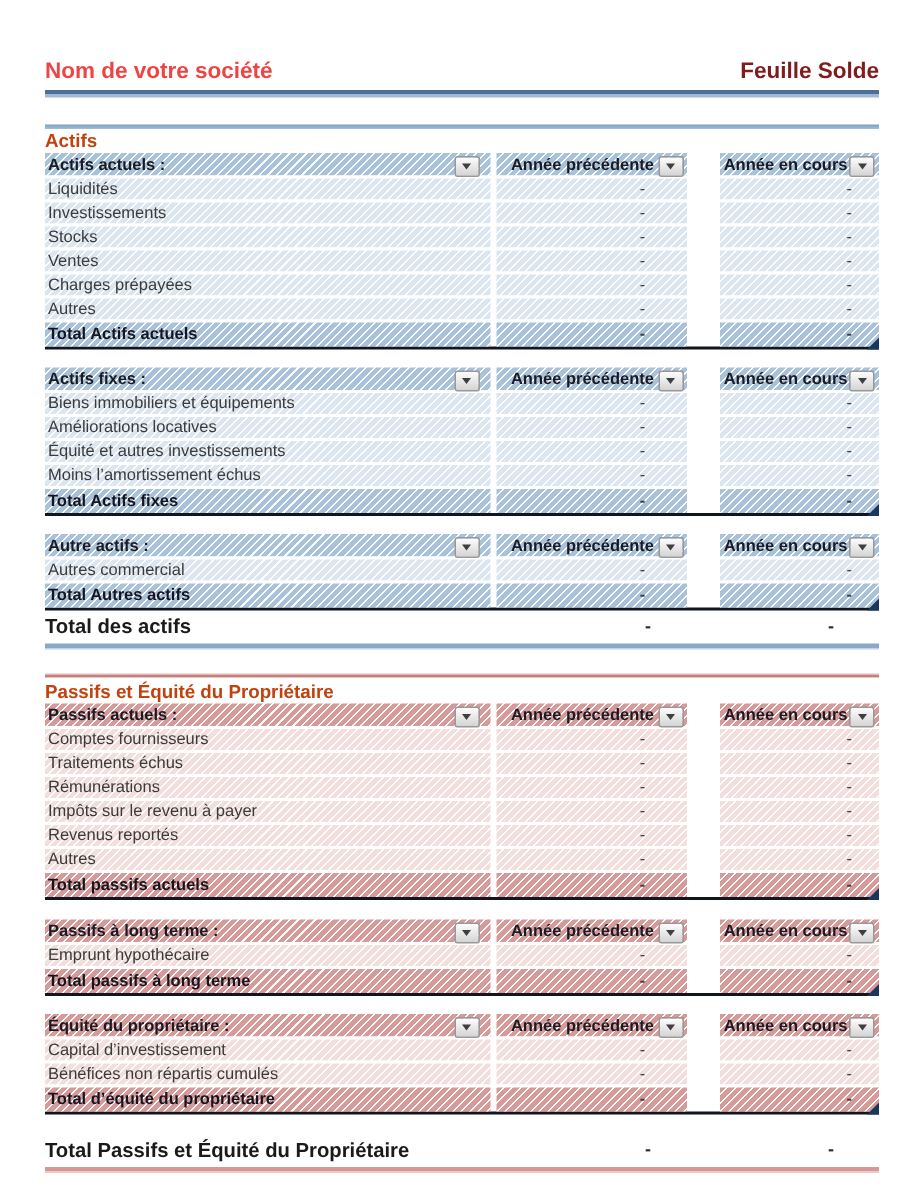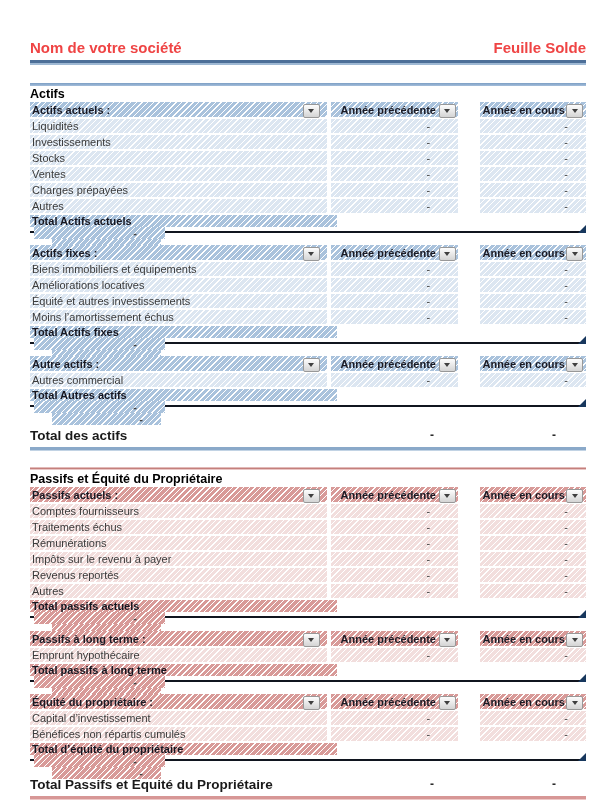--- a/index.html
+++ b/index.html
@@ -6,27 +6,27 @@
   body{
     width:616px;height:800px;overflow:hidden;background:#ffffff;
     font-family:"Liberation Sans","DejaVu Sans",sans-serif;
     -webkit-font-smoothing:antialiased;
   }
   .page{padding:0 30px;width:556px;}
 
   
   .page-header{padding-top:38px;height:18px;display:flex;justify-content:space-between;align-items:flex-end;}
   .company{font-size:15px;font-weight:bold;color:#ef4444;}
-  .sheet-title{font-size:15px;font-weight:bold;color:#ef4444;}
+  .sheet-title{font-size:15px;font-weight:bold;color:#7f1d1d;}
   .title-rule{margin-top:4px;height:5px;background:linear-gradient(#4d6f98 0 55%,#9fb9d4 55% 100%);}
 
   
   .rule-blue{margin-top:18px;height:3px;background:linear-gradient(#7c9fc4,#a5bedb);}
   .rule-red{margin-top:16px;height:3px;background:linear-gradient(#e2bab8 0 25%,#c47f7c 25% 75%,#e9c6c5 75% 100%);}
-  .section-title{height:16px;display:flex;align-items:center;font-size:12.5px;font-weight:bold;color:#000000;}
+  .section-title{height:16px;display:flex;align-items:center;font-size:12.5px;font-weight:bold;color:#c2410c;}
   .sec-red .section-title{height:17px;}
 
   
   .table{position:relative;}
   .table.gap{margin-top:12px;}
   .table.gap13{margin-top:13px;}
   .thead,.trow{display:flex;position:relative;}
   .thead{height:17px;}
   .trow{height:16px;}
   .c{box-sizing:border-box;display:flex;align-items:center;position:relative;border-bottom:2px solid #ffffff;}
@@ -45,39 +45,39 @@
   .lbl{font-size:11px;color:#3a3a3a;padding-left:2px;}
   .val{justify-content:flex-end;font-size:11px;color:#404040;}
   .c2.val{padding-right:28px;}
   .c3.val{padding-right:18px;}
   .hc .hl{font-size:11px;font-weight:bold;color:#1a1a24;}
   .c1.hc{padding-left:2px;}
   .hc.hr{justify-content:flex-end;}
   .c2.hc{padding-right:22px;}
   .c3.hc{padding-right:21px;}
 
-  .trow.total{border-bottom:2.5px solid #10151f;flex-direction:column;}
+  .trow.total{border-bottom:2.5px solid #10151f;}
   .trow.total .c{border-bottom:none;font-weight:bold;}
   .trow.total .lbl{color:#15151f;}
   .trow.total .val{font-weight:bold;}
 
   
   .dd{position:absolute;top:2px;width:15px;height:12px;background:linear-gradient(#fdfdfd,#d4d4d4);
       border:1px solid #989898;border-radius:2px;display:flex;align-items:center;justify-content:center;cursor:pointer;}
   .c1 .dd{right:7px;}
   .c2 .dd{right:2px;}
   .c3 .dd{right:3px;}
   .tri{width:0;height:0;border-left:3.5px solid transparent;border-right:3.5px solid transparent;border-top:4.5px solid #3f3f3f;}
 
   
   .corner{position:absolute;right:0;bottom:-2px;width:0;height:0;border-left:8px solid transparent;border-bottom:8px solid #17375d;}
 
   
   .grand{display:flex;align-items:center;height:20px;}
-  .grand.blue{margin-top:18px;}
+  .grand.blue{margin-top:0;}
   .grand.red{margin-top:13px;}
   .grand .g1{width:307px;font-size:13.5px;font-weight:bold;color:#1a1a1a;}
   .grand .g2{box-sizing:border-box;width:135px;display:flex;justify-content:flex-end;padding-right:38px;font-size:12px;font-weight:bold;color:#2b2b2b;}
   .grand .g3{box-sizing:border-box;width:114px;display:flex;justify-content:flex-end;padding-right:30px;font-size:12px;font-weight:bold;color:#2b2b2b;}
   .grand-rule-blue{margin-top:2px;height:4px;background:linear-gradient(#8aa9c9 0 70%,#c2d3e4 70% 100%);}
   .grand-rule-red{margin-top:2px;height:4px;background:linear-gradient(#d79796 0 70%,#edc9c8 70% 100%);}
 </style>
 </head>
 <body>
 

